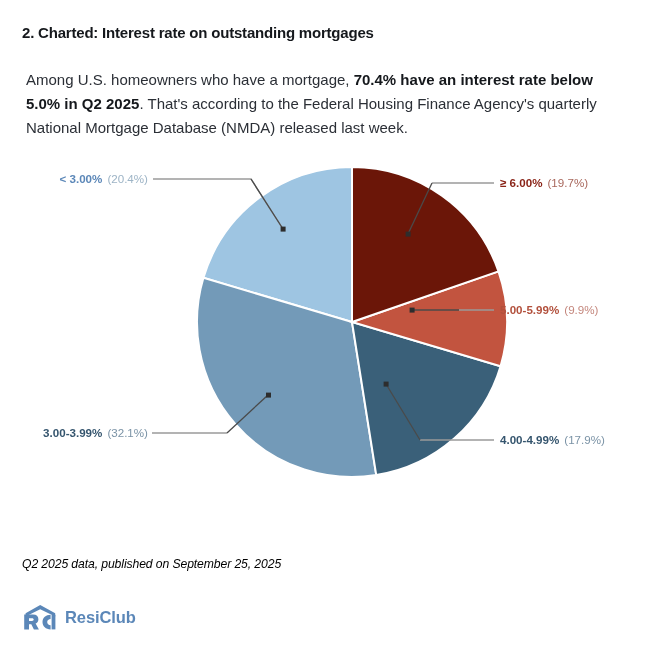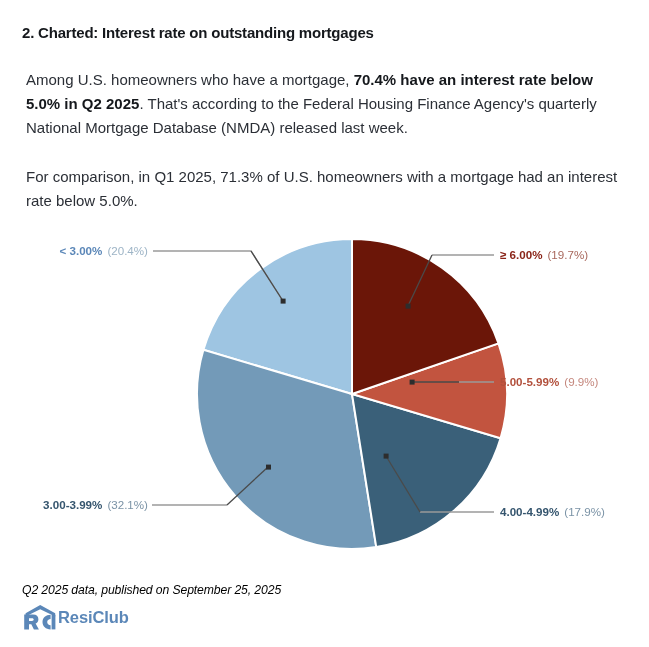--- a/index.html
+++ b/index.html
@@ -98,22 +98,24 @@
   .footer-credit {
     font-size: 11.6px;
     line-height: 1.42;
     color: #8b8f95;
     max-width: 460px;
     margin: 0;
   }
   .brand {
     display: flex;
     align-items: center;
+    gap: 7px;
     flex: 0 0 auto;
     padding-bottom: 2px;
+    margin-top: 26px;
   }
   .brand-mark {
     display: block;
   }
   .brand-name {
     font-size: 16.5px;
     font-weight: bold;
     color: #5b87b8;
     letter-spacing: -0.1px;
     white-space: nowrap;
@@ -123,21 +125,20 @@
 <body>
 
 <div class="page">
 
   <h1 class="headline">2. Charted: Interest rate on outstanding mortgages</h1>
 
   <p class="body-copy">
     <span>Among U.S. homeowners who have a mortgage, </span><b>70.4% have an interest rate below 5.0% in Q2 2025</b><span>. That's according to the Federal Housing Finance Agency's quarterly National Mortgage Database (NMDA) released last week.</span>
   </p>
 
-  <p class="body-copy second">For comparison, in Q1 2025, 71.3% of U.S. homeowners with a mortgage had an interest rate below 5.0%.</p>
 
   <div class="chart-area">
     <svg class="chart-svg" width="605" height="330" viewBox="0 0 605 330">
 
       <g>
           <path d="M 330 165 L 181.43 120.82 A 155 155 0 0 1 330.00 10.00 Z" fill="#9ec5e2" stroke="#ffffff" stroke-width="2"></path>
           <path d="M 330 165 L 354.25 318.09 A 155 155 0 0 1 181.43 120.82 Z" fill="#739ab8" stroke="#ffffff" stroke-width="2"></path>
           <path d="M 330 165 L 478.57 209.18 A 155 155 0 0 1 354.25 318.09 Z" fill="#3a6079" stroke="#ffffff" stroke-width="2"></path>
           <path d="M 330 165 L 476.48 114.33 A 155 155 0 0 1 478.57 209.18 Z" fill="#c2543f" stroke="#ffffff" stroke-width="2"></path>
           <path d="M 330 165 L 330.00 10.00 A 155 155 0 0 1 476.48 114.33 Z" fill="#6b1608" stroke="#ffffff" stroke-width="2"></path>

